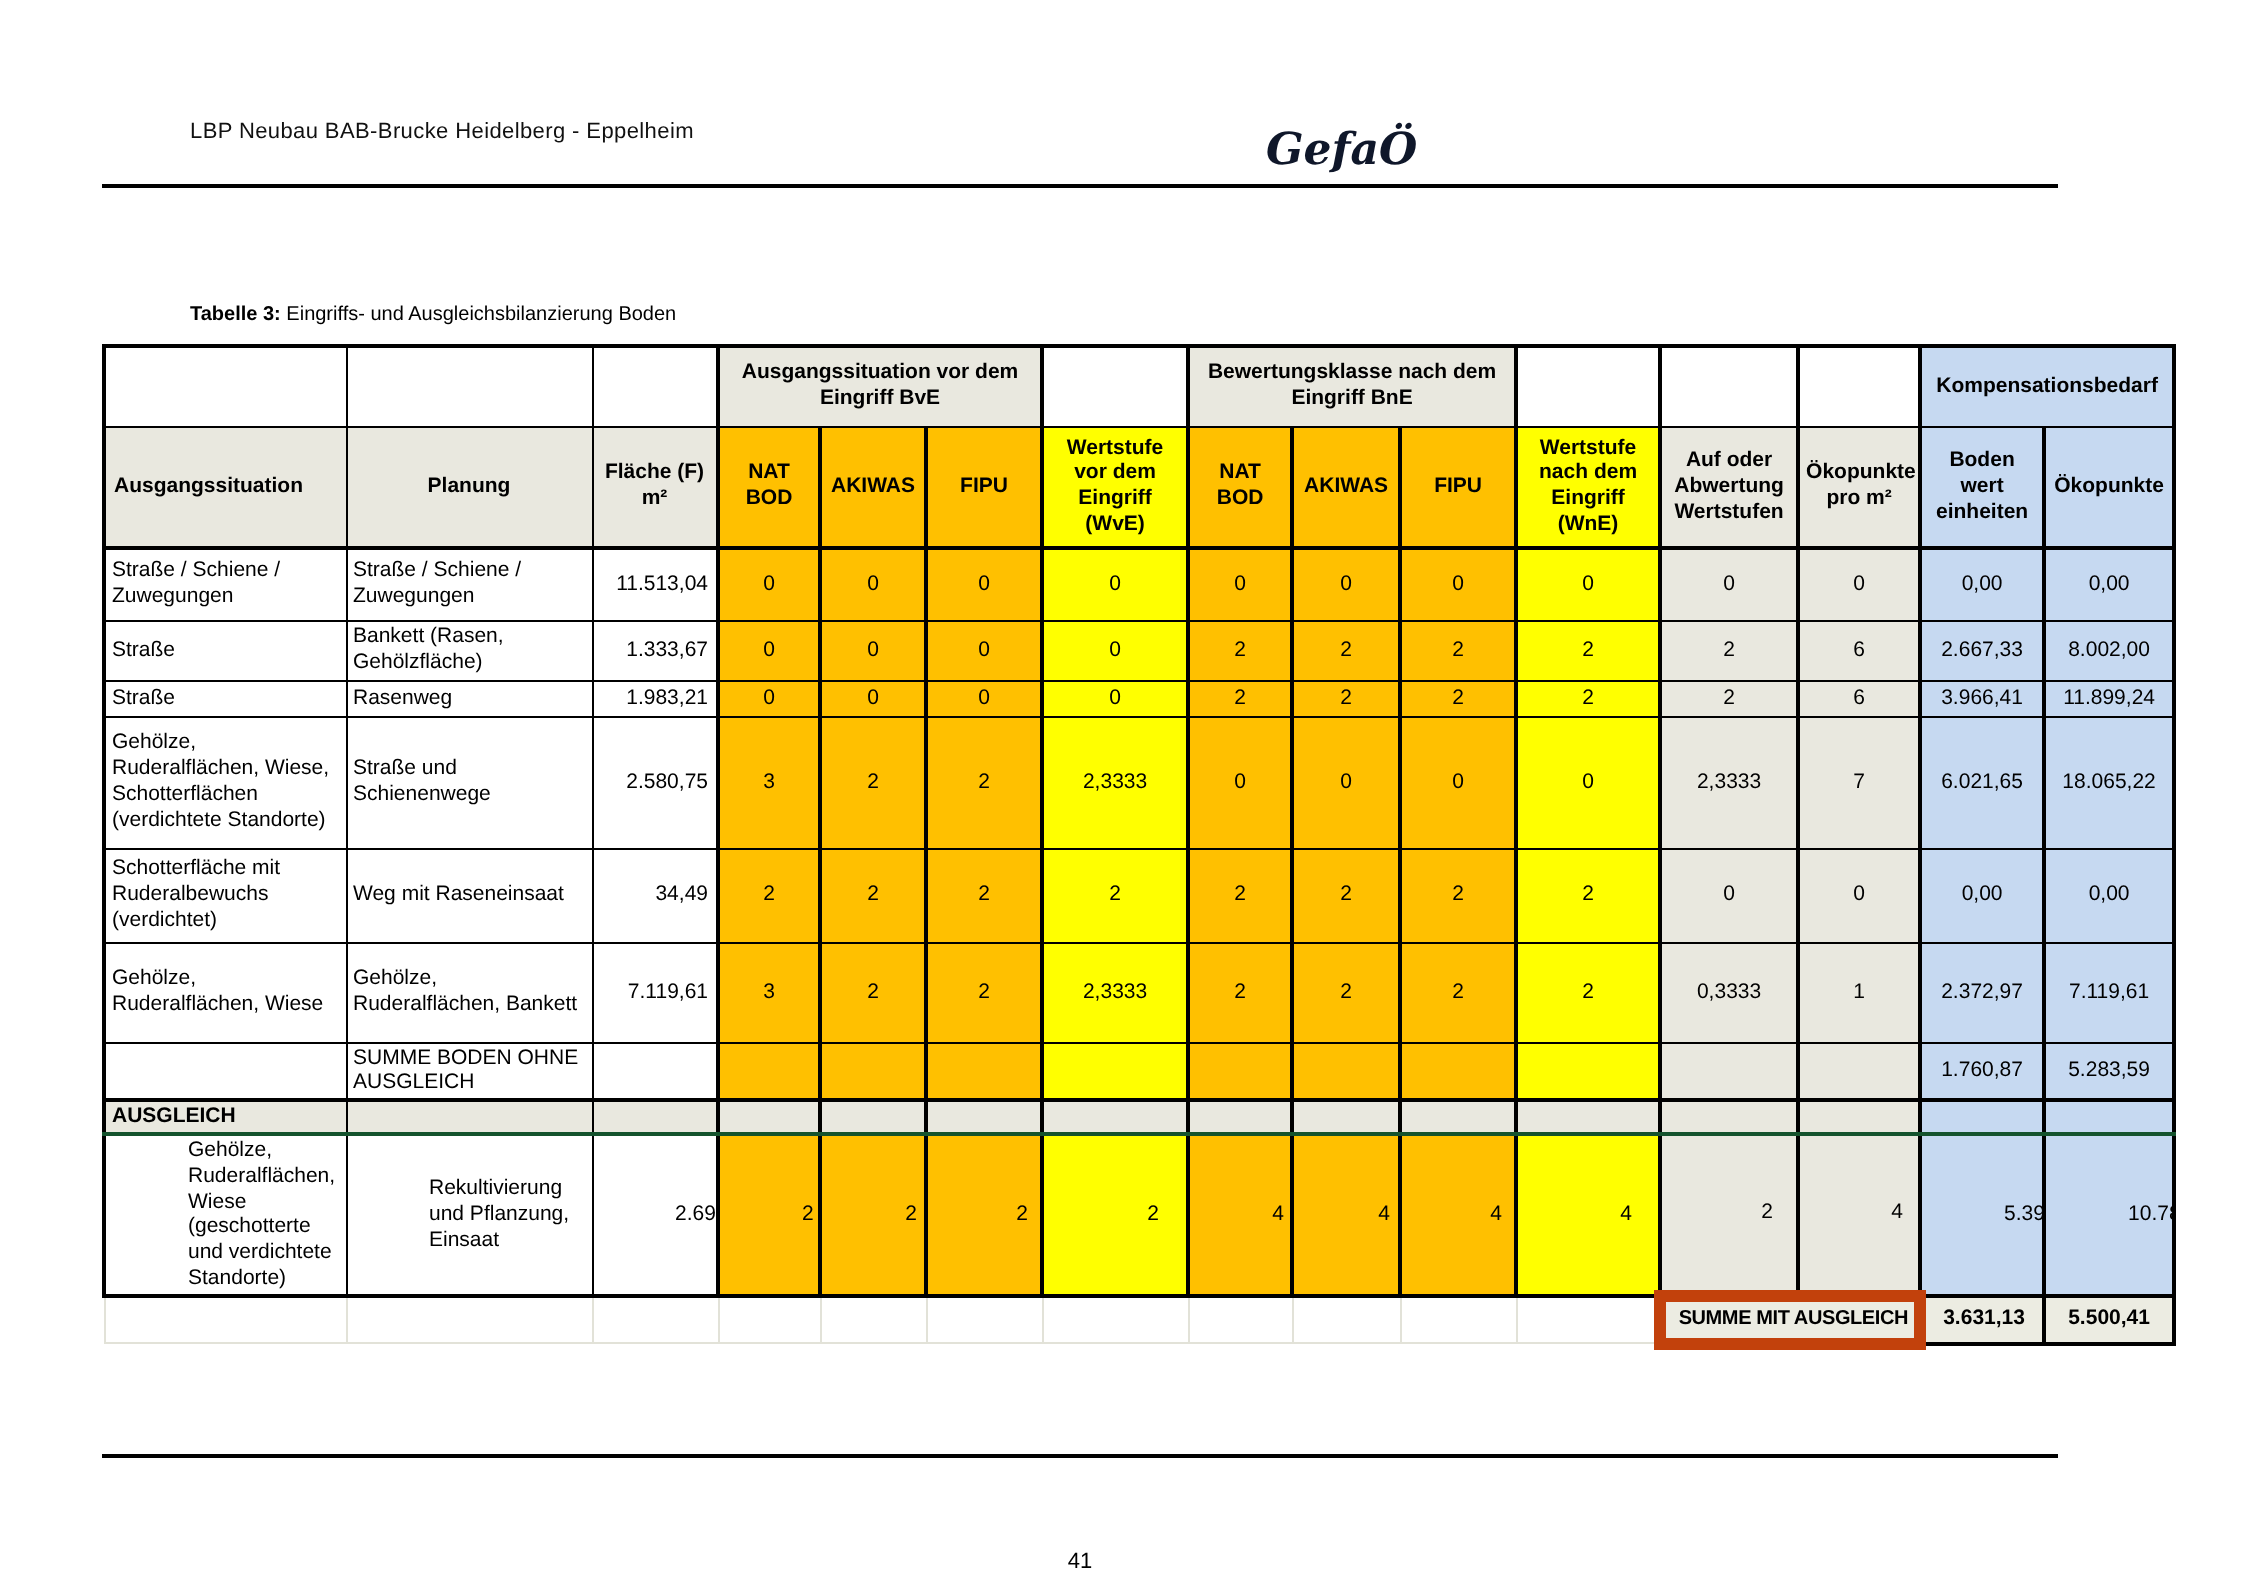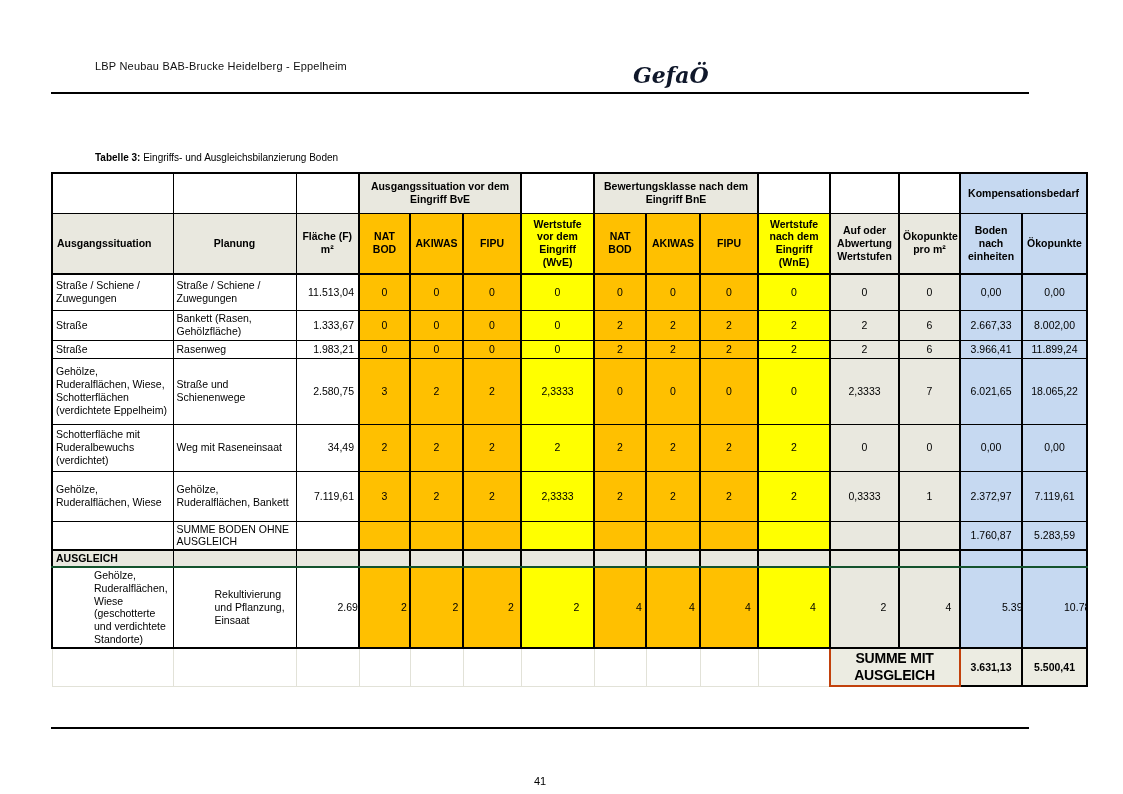--- a/index.html
+++ b/index.html
@@ -60,22 +60,22 @@
   tbody tr.ausgleich td.c-text { font-weight:bold; }
   tbody tr.last-data td { border-bottom:2px solid #000;padding-left:41px; }
   
   .balance .first { border-left:2px solid #000; }
   .balance .last  { border-right:2px solid #000;margin-top:32px; }
   
   tr.final td.ghost {
     border:1px solid #e2e2d8; border-bottom:1px solid #e2e2d8; background:#fff;
   }
   tr.final td.sum-label {
-    background:#ECECE2; font-weight:bold; text-align:center; font-size:14px;
-    border:2px solid #c2410c; padding-left:2px; letter-spacing:-0.2px;
+    background:#ECECE2; font-weight:bold; text-align:right; font-size:10px;
+    border:6px solid #c2410c; padding-left:2px; letter-spacing:-0.2px;
   }
   tr.final td.sum-val {
     background:#ECECE2; font-weight:bold; text-align:center;
     border:2px solid #000;
   }
 </style>
 </head>
 <body>
 
 <div class="doc-header-text">LBP Neubau BAB-Brucke Heidelberg - Eppelheim</div>
@@ -125,21 +125,21 @@
       <th class="or v">NAT BOD</th>
       <th class="or v">AKIWAS</th>
       <th class="or v">FIPU</th>
       <th class="yl v">Wertstufe vor dem Eingriff (WvE)</th>
       <th class="or v">NAT BOD</th>
       <th class="or v">AKIWAS</th>
       <th class="or v">FIPU</th>
       <th class="yl v">Wertstufe nach dem Eingriff (WnE)</th>
       <th class="gr v">Auf oder Abwertung Wertstufen</th>
       <th class="gr v">Ökopunkte pro m²</th>
-      <th class="bl v">Boden nach einheiten</th>
+      <th class="bl v">Boden wert einheiten</th>
       <th class="bl v last">Ökopunkte</th>
     </tr>
   </thead>
   <tbody id="tbody">
       <tr style="height: 36px;">
         <td class="c-text first">Straße / Schiene / Zuwegungen</td>
         <td class="c-text">Straße / Schiene / Zuwegungen</td>
         <td class="c-num">11.513,04</td>
         <td class="or v">0</td>
         <td class="or v">0</td>
@@ -182,21 +182,21 @@
         <td class="or v">2</td>
         <td class="or v">2</td>
         <td class="or v">2</td>
         <td class="yl v">2</td>
         <td class="gr v">2</td>
         <td class="gr v">6</td>
         <td class="bl v">3.966,41</td>
         <td class="bl v last">11.899,24</td>
       </tr>
       <tr style="height: 66px;">
-        <td class="c-text first">Gehölze, Ruderalflächen, Wiese, Schotterflächen (verdichtete Eppelheim)</td>
+        <td class="c-text first">Gehölze, Ruderalflächen, Wiese, Schotterflächen (verdichtete Standorte)</td>
         <td class="c-text">Straße und Schienenwege</td>
         <td class="c-num">2.580,75</td>
         <td class="or v">3</td>
         <td class="or v">2</td>
         <td class="or v">2</td>
         <td class="yl v">2,3333</td>
         <td class="or v">0</td>
         <td class="or v">0</td>
         <td class="or v">0</td>
         <td class="yl v">0</td>

